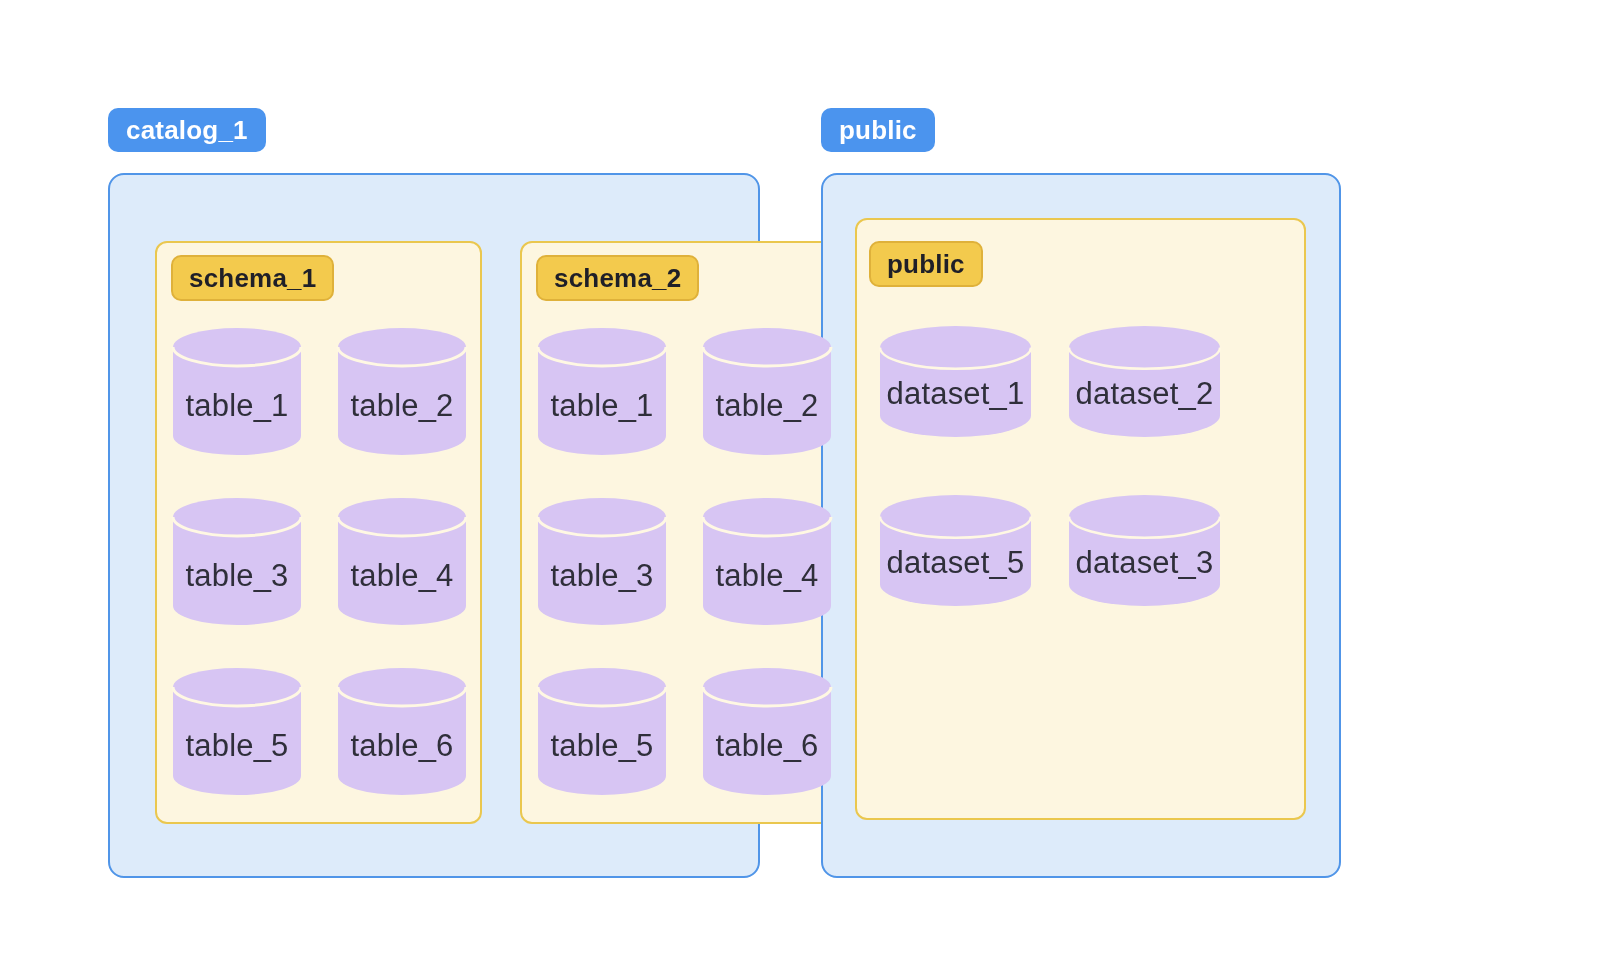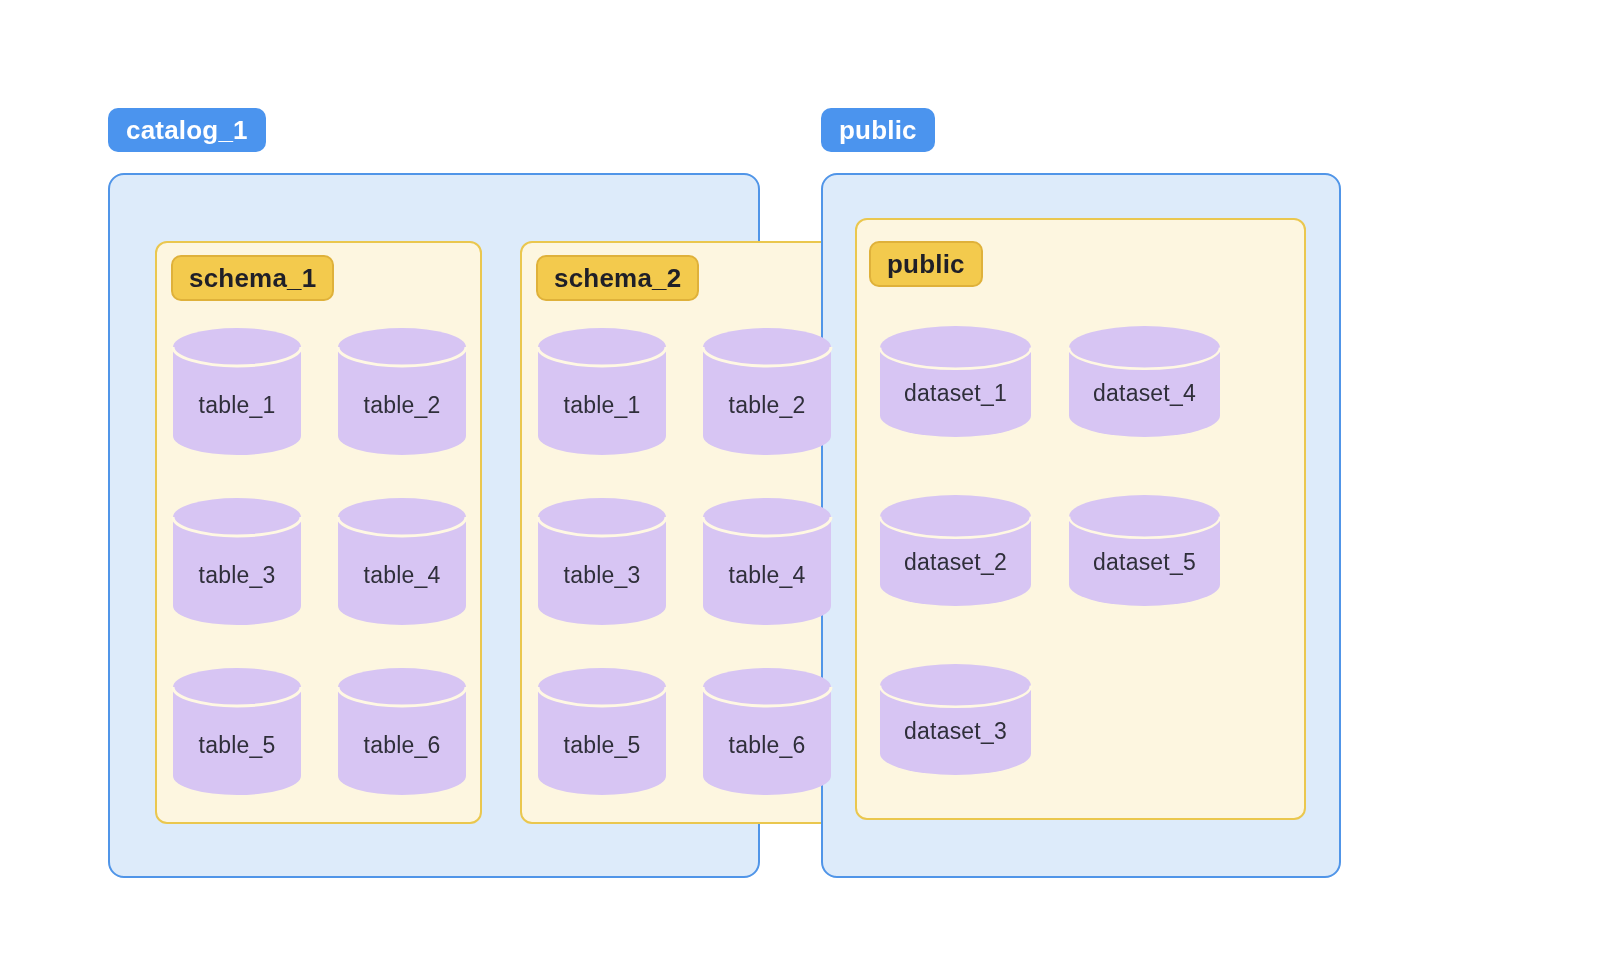--- a/index.html
+++ b/index.html
@@ -58,21 +58,21 @@
 
   .cyl { position: relative; }
   .cyl-table   { width: 128px; height: 127px; }
   .cyl-dataset { width: 151px; height: 135px; }
   .cyl svg { display: block; width: 100%; height: 100%; overflow: visible; }
   .cyl-body { fill: var(--cylinder-fill, #D7C5F3); }
   .cyl-line { fill: none; stroke: var(--cylinder-divider, #FFF8E3); stroke-width: 3; }
   .cyl-label {
     position: absolute; inset: 0;
     display: flex; align-items: center; justify-content: center;
-    font-size: 23px; color: var(--cylinder-text, #2F2F3A);
+    font-size: 31px; color: var(--cylinder-text, #2F2F3A);
     letter-spacing: 0.2px;
   }
   .cyl-table .cyl-label   { padding-top: 28px; }
   .cyl-dataset .cyl-label { padding-top: 24px; }
 </style>
 </head>
 <body>
 
 <div class="canvas">
 
@@ -191,27 +191,20 @@
               <path class="cyl-body" d="M0,26 A92,26 0 0 1 184,26 L184,109 A92,26 0 0 1 0,109 Z"></path>
               <path class="cyl-line" d="M0,26 A92,26 0 0 0 184,26"></path>
             </svg>
             <span class="cyl-label">dataset_1</span>
           </div>
           <div class="cyl cyl-dataset">
             <svg viewBox="0 0 184 135" aria-hidden="true">
               <path class="cyl-body" d="M0,26 A92,26 0 0 1 184,26 L184,109 A92,26 0 0 1 0,109 Z"></path>
               <path class="cyl-line" d="M0,26 A92,26 0 0 0 184,26"></path>
             </svg>
-            <span class="cyl-label">dataset_4</span>
-          </div>
-          <div class="cyl cyl-dataset">
-            <svg viewBox="0 0 184 135" aria-hidden="true">
-              <path class="cyl-body" d="M0,26 A92,26 0 0 1 184,26 L184,109 A92,26 0 0 1 0,109 Z"></path>
-              <path class="cyl-line" d="M0,26 A92,26 0 0 0 184,26"></path>
-            </svg>
             <span class="cyl-label">dataset_2</span>
           </div>
           <div class="cyl cyl-dataset">
             <svg viewBox="0 0 184 135" aria-hidden="true">
               <path class="cyl-body" d="M0,26 A92,26 0 0 1 184,26 L184,109 A92,26 0 0 1 0,109 Z"></path>
               <path class="cyl-line" d="M0,26 A92,26 0 0 0 184,26"></path>
             </svg>
             <span class="cyl-label">dataset_5</span>
           </div>
           <div class="cyl cyl-dataset">

